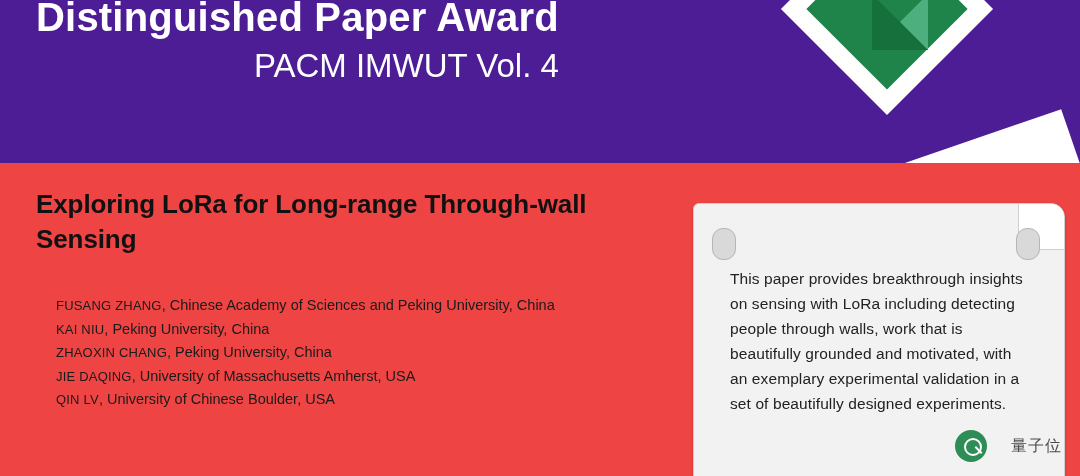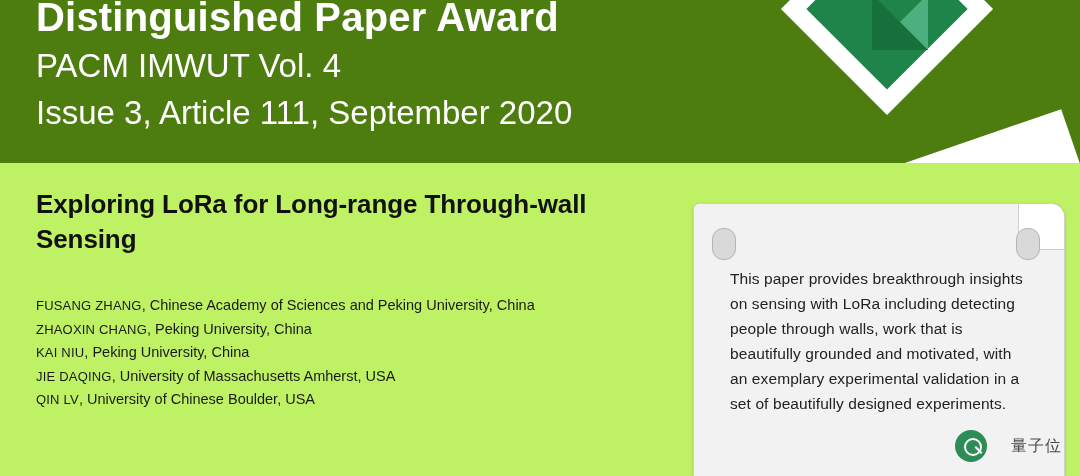--- a/index.html
+++ b/index.html
@@ -15,21 +15,21 @@
     position: relative;
   }
 
   
   .header-band {
     position: absolute;
     left: 0;
     top: 0;
     width: 1080px;
     height: 163px;
-    background: #4d7c0f;
+    background: #4c1d95;
     overflow: hidden;
   }
   
   .band-diagonal {
     position: absolute;
     right: -30px;
     bottom: -88px;
     width: 420px;
     height: 150px;
     background: #ffffff;
@@ -89,30 +89,31 @@
     line-height: 50px;
     margin: 0;
     white-space: nowrap;
   }
   .award-sub {
     font-size: 33px;
     font-weight: normal;
     line-height: 47px;
     margin: 0;
     white-space: nowrap;
+    text-align: right;
   }
 
   
   .paper-body {
     position: absolute;
     left: 0;
     top: 163px;
     width: 1080px;
     height: 313px;
-    background: #bef264;
+    background: #ef4444;
   }
   .paper-title {
     position: absolute;
     left: 36px;
     top: 24px;
     width: 640px;
     font-size: 26px;
     font-weight: bold;
     color: #111111;
     line-height: 35px;
@@ -122,20 +123,21 @@
     position: absolute;
     left: 36px;
     top: 131px;
     width: 660px;
   }
   .author-line {
     font-size: 14.5px;
     color: #1a1a1a;
     line-height: 23.5px;
     white-space: nowrap;
+    margin-left: 20px;
   }
   .author-name {
     font-size: 13px;
     letter-spacing: 0.2px;
   }
 
   
   .note {
     position: absolute;
     left: 693px;
@@ -227,36 +229,35 @@
   <div class="mark">
     <div class="outer"></div>
     <div class="inner"></div>
     <div class="tri-light"></div>
     <div class="tri-dark"></div>
   </div>
   <div class="band-diagonal"></div>
   <div class="header-text">
     <div class="award-title">Distinguished Paper Award</div>
     <div class="award-sub">PACM IMWUT Vol. 4</div>
-    <div class="award-sub">Issue 3, Article 111, September 2020</div>
   </div>
 </div>
 
 <div class="paper-body">
   <div class="paper-title">Exploring LoRa for Long-range Through-wall Sensing</div>
 
   <div class="authors">
     <div class="author-line">
       <span class="author-name">FUSANG ZHANG</span><span>, Chinese Academy of Sciences and Peking University, China</span>
     </div>
     <div class="author-line">
+      <span class="author-name">KAI NIU</span><span>, Peking University, China</span>
+    </div>
+    <div class="author-line">
       <span class="author-name">ZHAOXIN CHANG</span><span>, Peking University, China</span>
-    </div>
-    <div class="author-line">
-      <span class="author-name">KAI NIU</span><span>, Peking University, China</span>
     </div>
     <div class="author-line">
       <span class="author-name">JIE DAQING</span><span>, University of Massachusetts Amherst, USA</span>
     </div>
     <div class="author-line">
       <span class="author-name">QIN LV</span><span>, University of Chinese Boulder, USA</span>
     </div>
   </div>
 </div>
 

